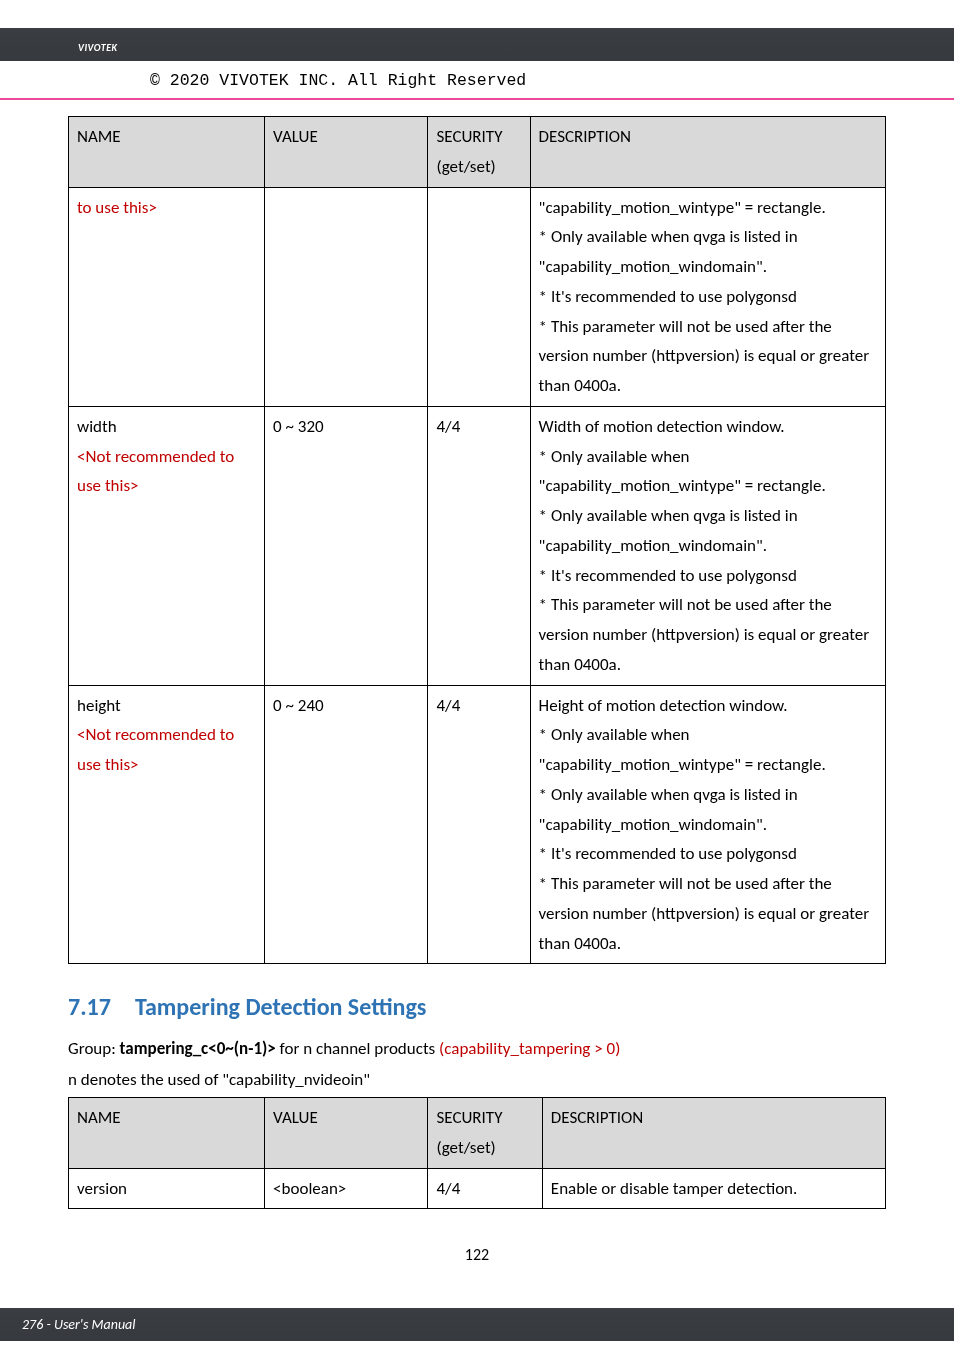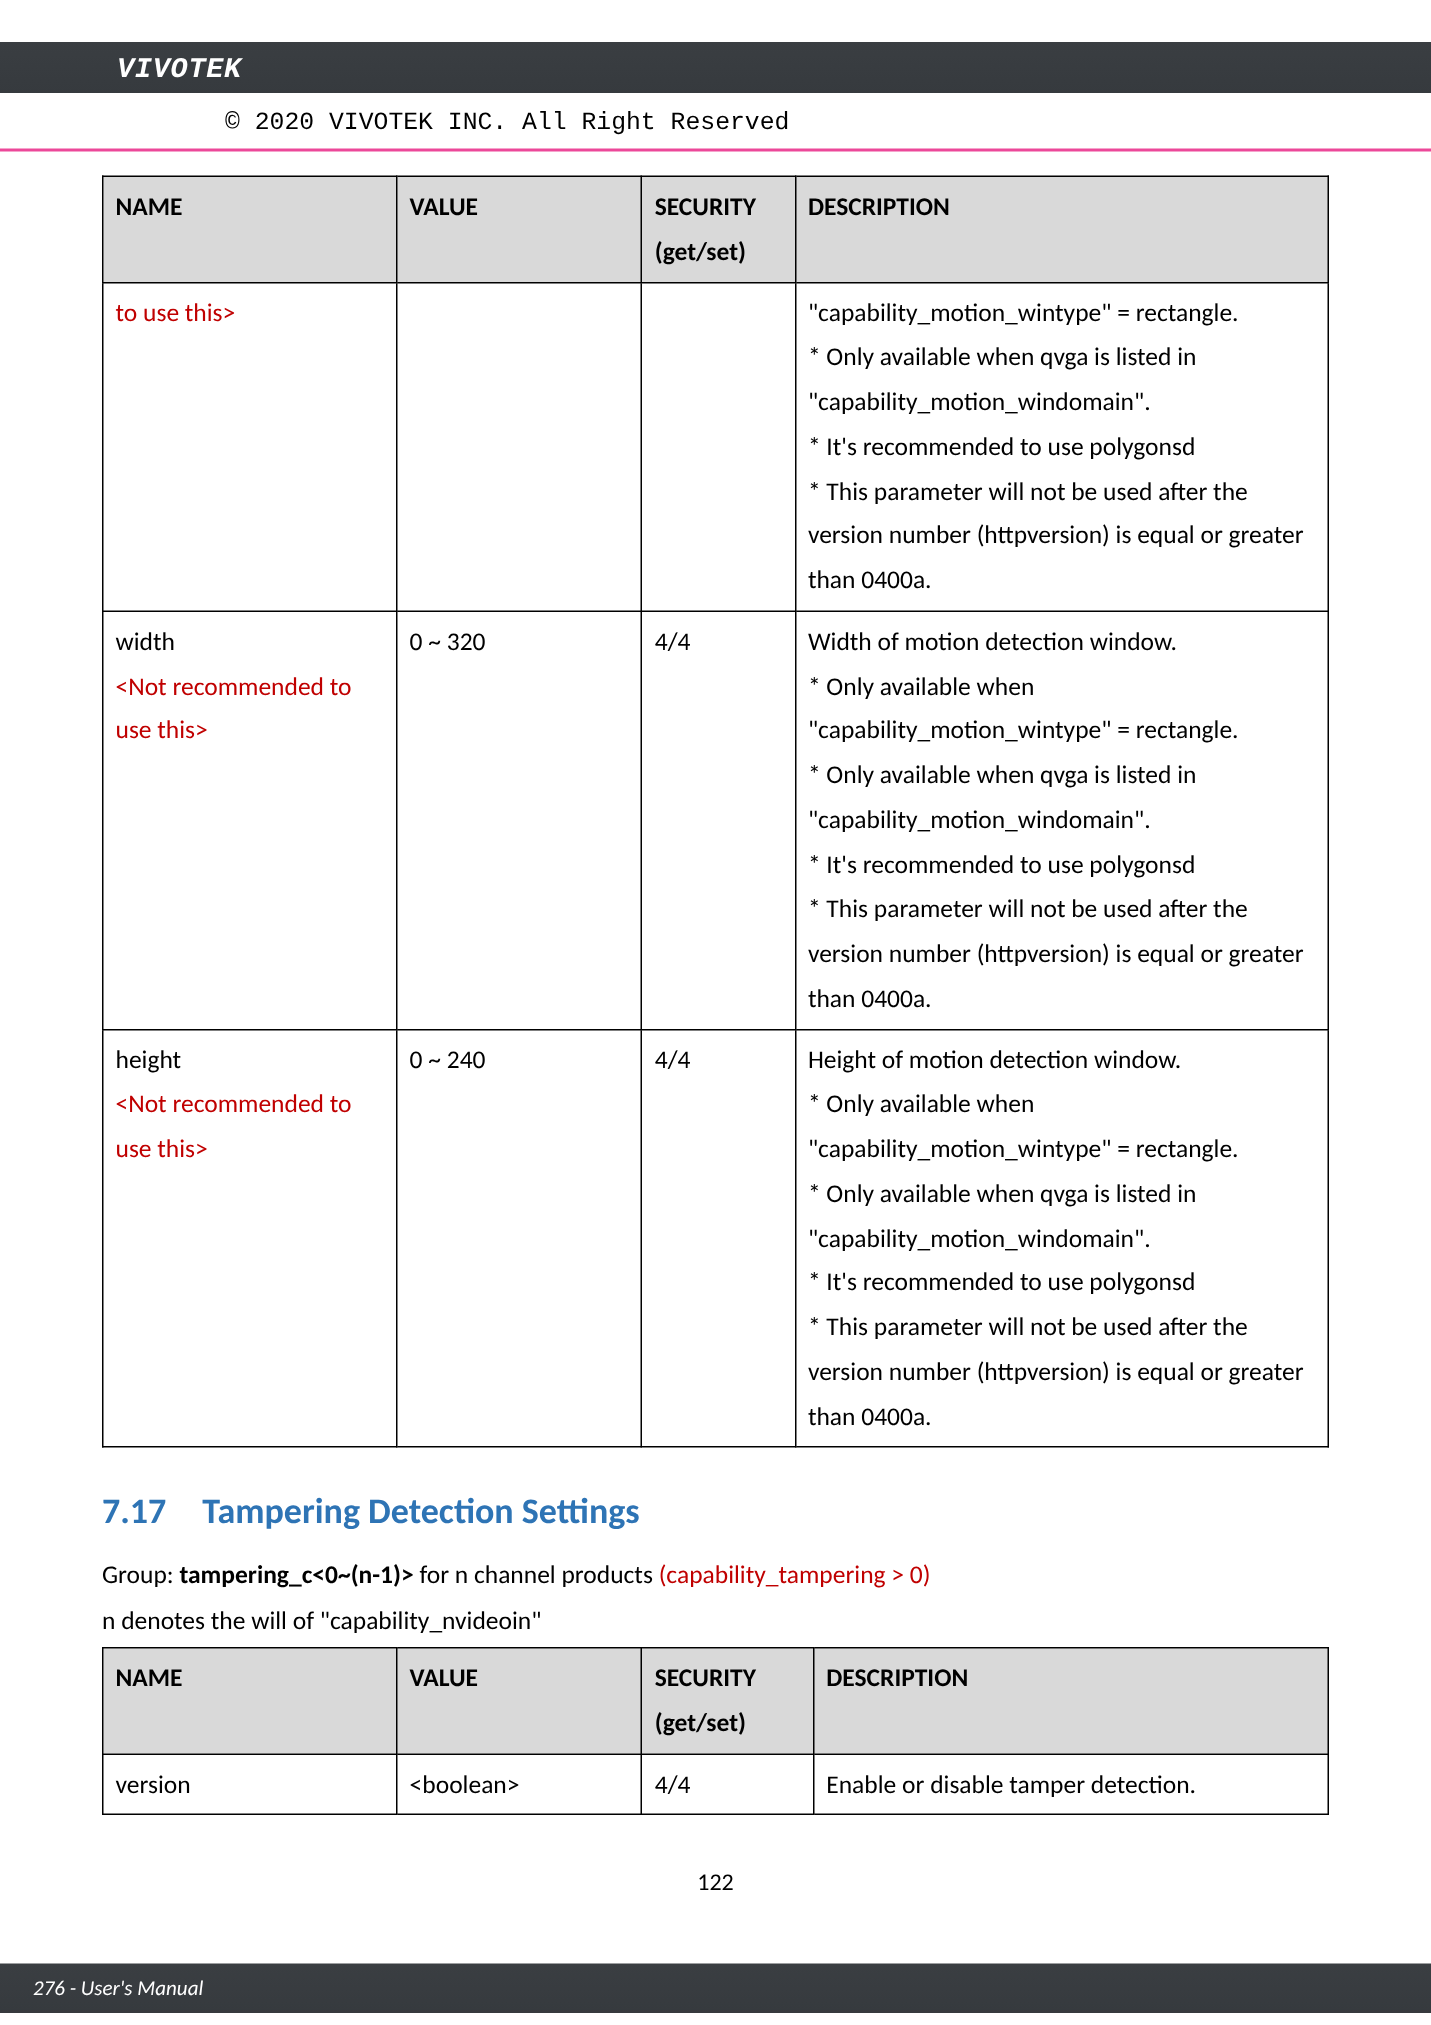--- a/index.html
+++ b/index.html
@@ -20,25 +20,24 @@
     background: #363a3e;
     background: linear-gradient(to bottom, #3a3e42, #363a3e);
     padding: 7px 18px 5px 18px;
     margin: 0 -68px 0 -68px;
     position: relative;
   }
   .vivotek-logo {
     color: #ffffff;
     font-weight: bold;
     font-style: italic;
-    font-size: 19px;
+    font-size: 10px;
     letter-spacing: 0.5px;
     display: inline-block;
     padding-left: 60px;
-    font-family: Liberation Mono, monospace;
   }
   .copyright {
     color: #000;
     font-size: 16.5px;
     font-family: "Courier New", monospace;
     padding: 10px 0 8px 150px;
     border-bottom: 2px solid #ec4899;
     margin: 0 -68px 16px -68px;
   }
   table {
@@ -49,21 +48,21 @@
   th, td {
     border: 1.5px solid #000;
     padding: 5px 8px 5px 8px;
     text-align: left;
     vertical-align: top;
     line-height: 1.75;
     font-size: 17px;
   }
   thead th {
     background: #d9d9d9;
-    font-weight: bold;
+    font-weight: normal;
   }
   .red { color: #c00000; text-align: center; }
   .section-heading {
     font-size: 24px;
     font-weight: bold;
     color: #2e74b5;
     margin: 8px 0 14px 0;
   }
   .section-num { display: inline-block; margin-right: 24px; }
   .body-text {
@@ -142,21 +141,21 @@
     </tbody>
   </table>
 
   <h2 class="section-heading">
     <span class="section-num">7.17</span><span>Tampering Detection Settings</span>
   </h2>
 
   <p class="body-text">
     <span>Group: </span><b>tampering_c&lt;0~(n-1)&gt;</b><span> for n channel products </span><span class="red">(capability_tampering &gt; 0)</span>
   </p>
-  <p class="body-text">n denotes the will of "capability_nvideoin"</p>
+  <p class="body-text">n denotes the used of "capability_nvideoin"</p>
 
   <table class="table2">
     <colgroup>
       <col class="col-name">
         <col class="col-value">
         <col class="col-sec">
         <col class="col-desc">
     </colgroup>
     <thead>
       <tr>

